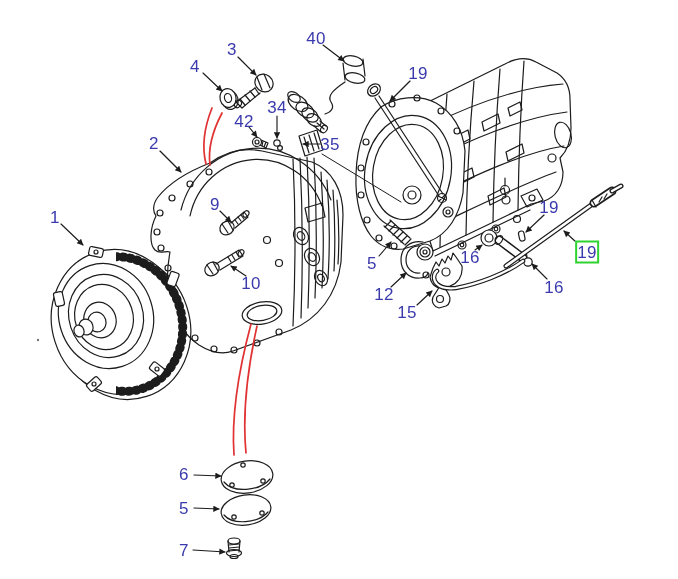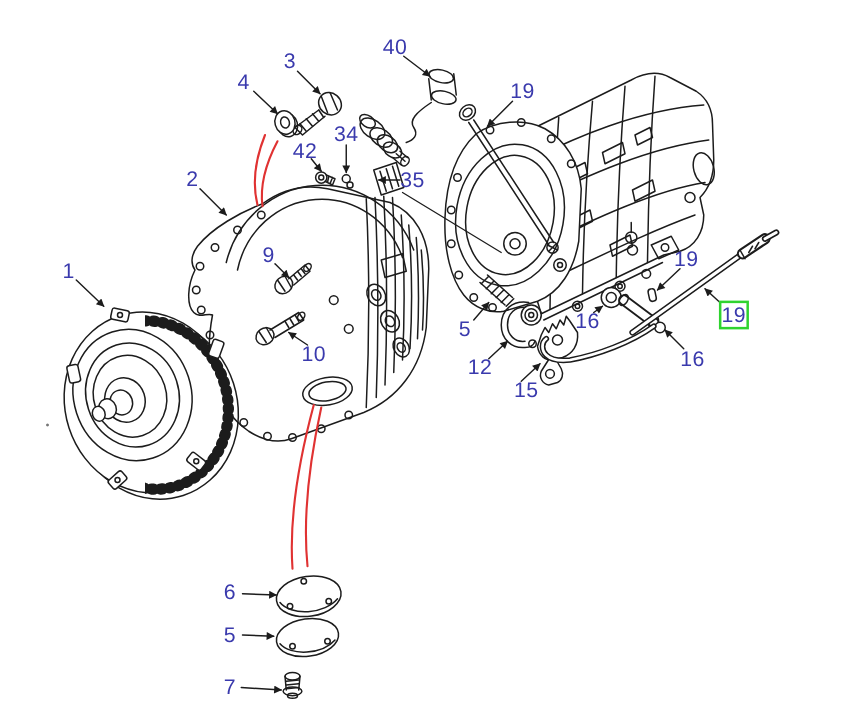--- a/index.html
+++ b/index.html
@@ -329,21 +329,21 @@
 <div class="callout" style="left:232px;top:49px">3</div>
 <div class="callout" style="left:195px;top:66px">4</div>
 <div class="callout" style="left:184px;top:508px">5</div>
 <div class="callout" style="left:184px;top:474px">6</div>
 <div class="callout" style="left:184px;top:550px">7</div>
 <div class="callout" style="left:215px;top:204px">9</div>
 <div class="callout" style="left:251px;top:283px">10</div>
 <div class="callout" style="left:418px;top:73px">19</div>
 <div class="callout" style="left:372px;top:263px">5</div>
 <div class="callout" style="left:384px;top:294px">12</div>
-<div class="callout" style="left:421px;top:312px">15</div>
+<div class="callout" style="left:407px;top:312px">15</div>
 <div class="callout" style="left:470px;top:257px">16</div>
 <div class="callout" style="left:554px;top:287px">16</div>
 <div class="callout" style="left:549px;top:207px">19</div>
 <div class="callout selected" style="left:587px;top:252px">19</div>
 <div class="callout" style="left:316px;top:38px">40</div>
 <div class="callout" style="left:330px;top:144px">35</div>
 <div class="callout" style="left:277px;top:107px">34</div>
 <div class="callout" style="left:244px;top:121px">42</div>
 
 </div>

